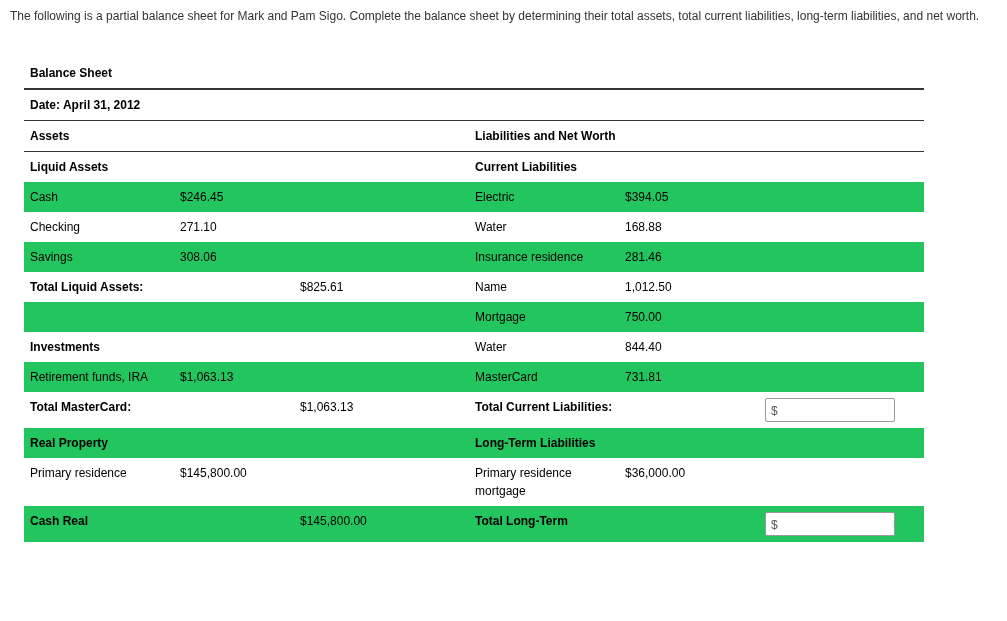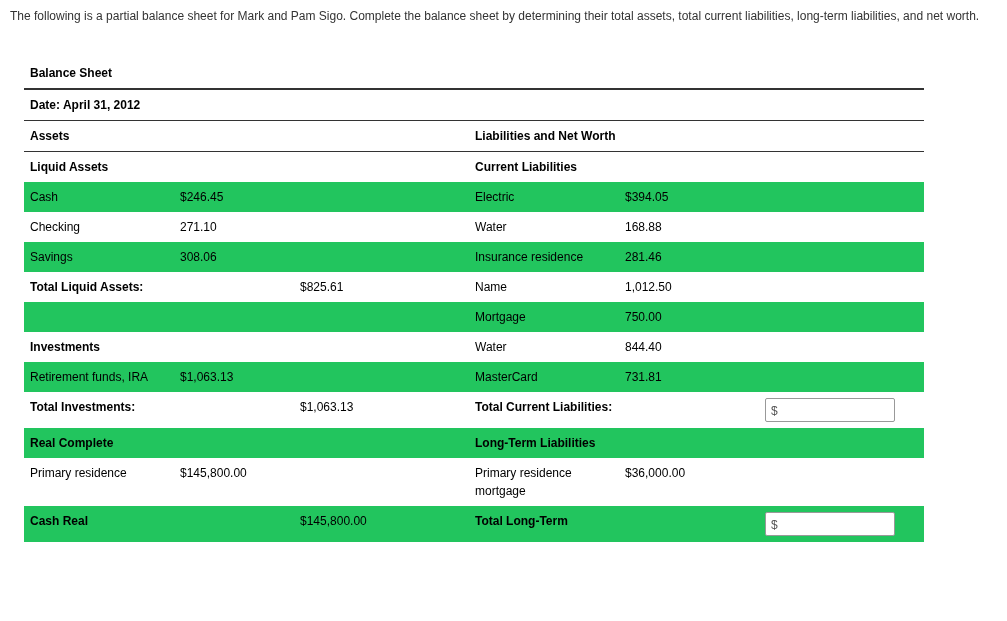--- a/index.html
+++ b/index.html
@@ -173,35 +173,35 @@
       <tr class="stripe">
         <td>Retirement funds, IRA</td>
         <td>$1,063.13</td>
         <td></td>
         <td>MasterCard</td>
         <td>731.81</td>
         <td></td>
       </tr>
 
       <tr>
-        <td class="bold">Total Investments:</td>
+        <td class="bold">Total MasterCard:</td>
         <td></td>
         <td>$1,063.13</td>
         <td class="bold">Total Current Liabilities:</td>
         <td></td>
         <td>
           <span class="input-wrap">
             <span class="ds">$</span>
             <input class="dollar-input" type="text" style="">
           </span>
         </td>
       </tr>
 
       <tr class="stripe">
-        <td class="bold">Real Complete</td>
+        <td class="bold">Real Property</td>
         <td></td>
             <td></td>
         <td class="bold">Long-Term Liabilities</td>
         <td></td>
             <td></td>
       </tr>
 
       <tr>
         <td>Primary residence</td>
         <td>$145,800.00</td>

